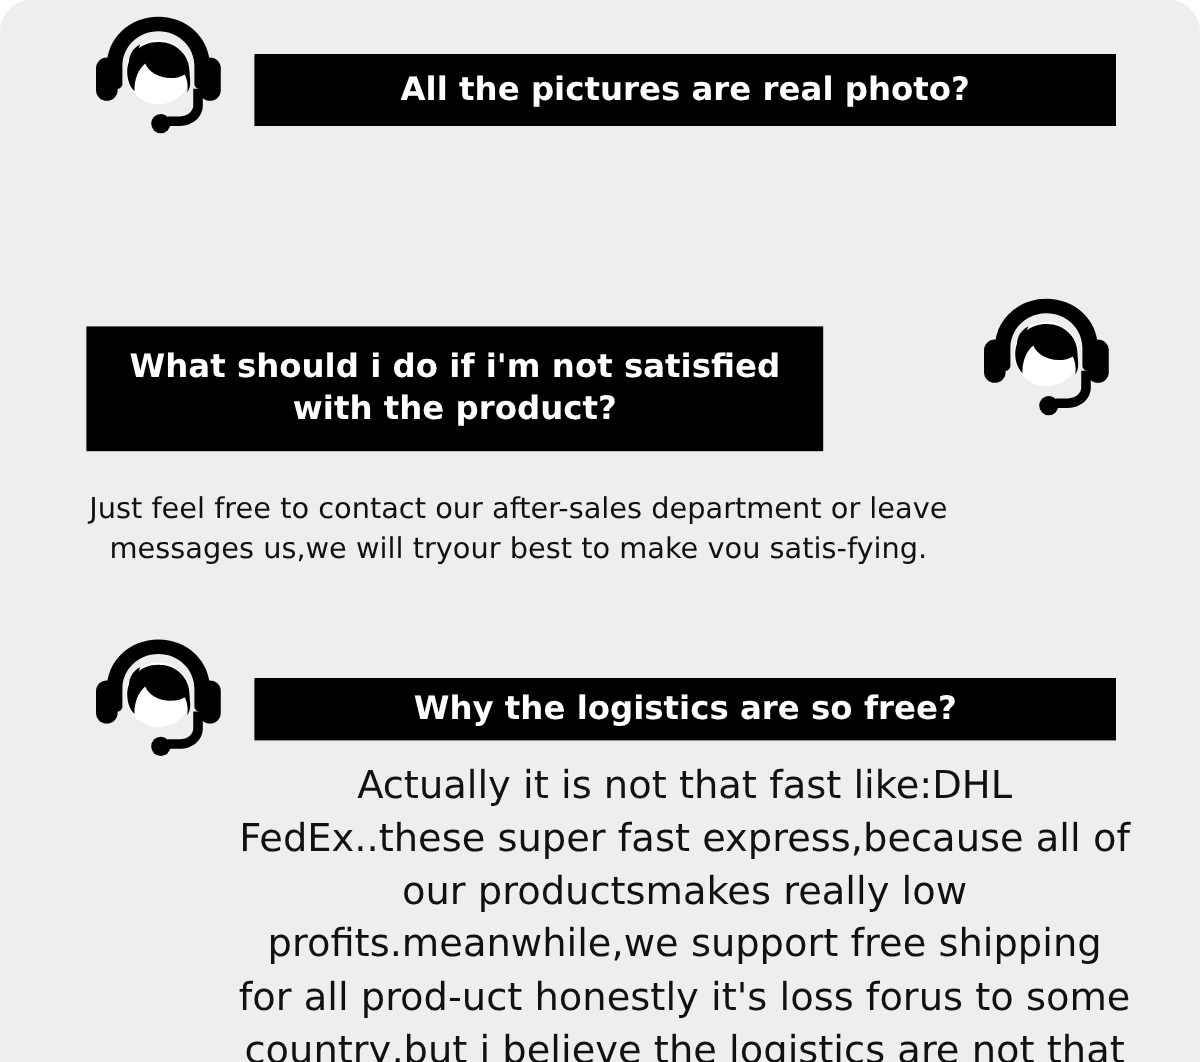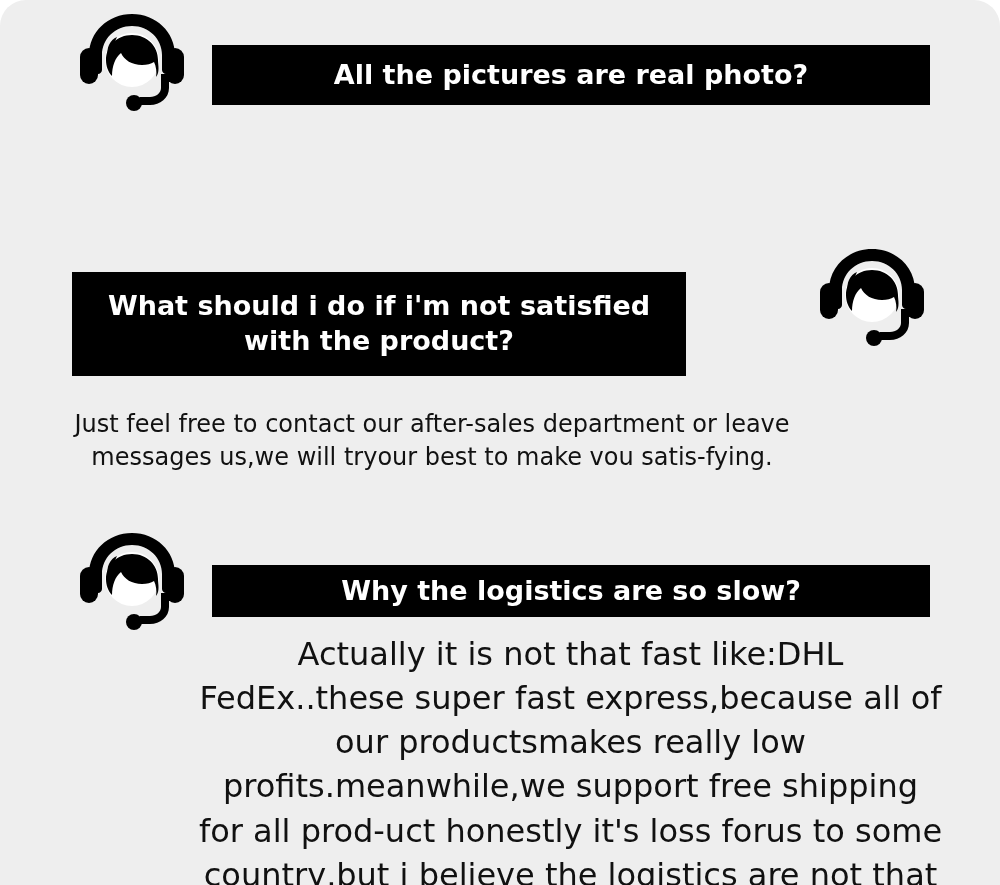--- a/index.html
+++ b/index.html
@@ -125,18 +125,18 @@
         <path d="M97 66 L97 80 C97 90 88 97 78 97 L68 97 L68 89 L78 89 C84 89 89 85 89 80 L89 66 Z"></path>
         <circle cx="62" cy="95" r="8"></circle>
         <circle cx="60" cy="52" r="27" fill="#ffffff"></circle>
         <path d="M60 27 C45 27 34 38 34 52 C34 58 36 64 40 68 C40 58 43 50 49 45 C52 52 60 57 70 57 C75 57 79 56 82 54 C84 58 85 64 84 69 C88 64 86 57 86 52 C86 38 75 27 60 27 Z"></path>
         <path d="M36 48 C34 40 38 32 45 29 C42 35 41 42 43 48 Z"></path>
       </g>
     </svg>
   </div>
 
   <div class="qbanner" id="q3">
-    <span>Why the logistics are so slow?</span>
+    <span>Why the logistics are so free?</span>
   </div>
 
   <div class="answer" id="a3">Actually it is not that fast like:DHL FedEx..these super fast express,because all of our productsmakes really low profits.meanwhile,we support free shipping for all prod-uct honestly it's loss forus to some country,but i believe the logistics are not that slow,and also traceable,long live theunderstanding!g.</div>
 
 </div>
 
 </body></html>

